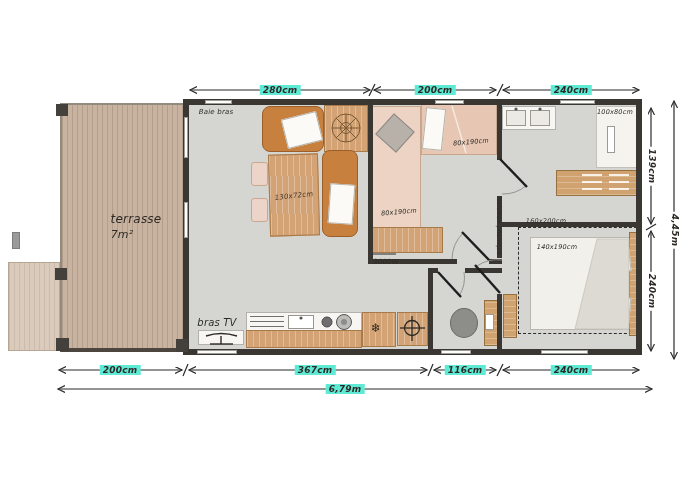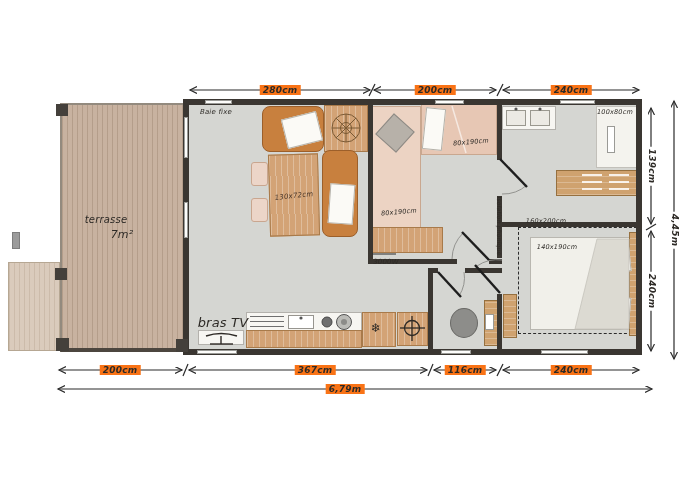--- a/index.html
+++ b/index.html
@@ -7,21 +7,21 @@
         font-family:"DejaVu Sans",sans-serif;}
   .abs{position:absolute;}
   
   .floor{z-index:1;}
   .furn{z-index:2;}
   .wall{z-index:3;background:#3a3631;}
   .win{z-index:4;background:#fdfdfb;border:1px solid #9a9a96;box-sizing:border-box;}
   #overlay{position:absolute;left:0;top:0;z-index:5;pointer-events:none;}
   .lbl{position:absolute;z-index:6;transform:translate(-50%,-50%);
        font-style:italic;color:#2d2a26;white-space:nowrap;letter-spacing:.2px;}
-  .dim{font-size:9px;font-weight:600;background:#f97316;padding:0 3px;}
+  .dim{font-size:9px;font-weight:600;background:#5eead4;padding:0 3px;}
   .dimv{writing-mode:vertical-rl;transform:translate(-50%,-50%);background:#fff;padding:2px 0;}
   .tiny{font-size:6.5px;}
   
   .terr{background:#c8b2a0 repeating-linear-gradient(90deg,rgba(110,85,62,.22) 0 1px,transparent 1px 5px);
         border-top:2px solid #938a7e;border-left:2px solid #938a7e;border-bottom:4px solid #4c463f;box-sizing:border-box;}
   .terr2{background:#dacbbc repeating-linear-gradient(90deg,rgba(140,115,90,.18) 0 1px,transparent 1px 5px);
         border:1px solid #b6a793;box-sizing:border-box;}
   .post{background:#44403b;z-index:4;}
   .wood{background:#d3a376 repeating-linear-gradient(90deg,rgba(255,255,255,.28) 0 1px,transparent 1px 6px);
         border:1px solid #a87a4a;box-sizing:border-box;}
@@ -184,25 +184,25 @@
       <line x1="400" y1="328" x2="425" y2="328"></line>
         <line x1="412" y1="316" x2="412" y2="341"></line>
     </g>
 
     <path d="M597,239 L629,239 L629,329 L575,329 Z" fill="#dcdad2" stroke="#c4c2ba" stroke-width="0.8"></path>
     <line x1="452" y1="106" x2="466" y2="153" stroke="#ffffff" stroke-opacity="0.6" stroke-width="1.5"></line>
 
     <line x1="372" y1="254" x2="396" y2="254" stroke="#2b2b2b" stroke-width="1"></line>
   </svg>
 
-  <span class="lbl" style="left:106px;top:219px;font-size:10px;">terrasse</span>
+  <span class="lbl" style="left:136px;top:219px;font-size:12px;">terrasse</span>
   <span class="lbl" style="left:122px;top:234px;font-size:11px;">7m²</span>
-  <span class="lbl tiny" style="left:216px;top:112px;font-size:7px;">Baie fixe</span>
+  <span class="lbl tiny" style="left:216px;top:112px;font-size:7px;">Baie bras</span>
   <span class="lbl tiny" style="left:294px;top:196px;font-size:7px;transform:translate(-50%,-50%) rotate(-6deg);color:#4a3categ category;color:#4a372a;">130x72cm</span>
-  <span class="lbl tiny" style="left:223px;top:322px;font-size:13px;">bras TV</span>
+  <span class="lbl tiny" style="left:217px;top:322px;font-size:10px;">bras TV</span>
   <span class="lbl tiny" style="left:471px;top:142px;transform:translate(-50%,-50%) rotate(-5deg);">80x190cm</span>
   <span class="lbl tiny" style="left:399px;top:212px;transform:translate(-50%,-50%) rotate(-5deg);">80x190cm</span>
   <span class="lbl tiny" style="left:386px;top:262px;font-size:7px;">3000W</span>
   <span class="lbl tiny" style="left:615px;top:112px;">100x80cm</span>
   <span class="lbl tiny" style="left:546px;top:221px;text-align:center;">160x200cm</span>
   <span class="lbl tiny" style="left:557px;top:247px;">140x190cm</span>
   <span class="lbl" style="left:499px;top:226px;font-size:6px;writing-mode:vertical-rl;">Isolation phonique</span>
 
   <span class="lbl dim" style="left:280px;top:90px;">280cm</span>
   <span class="lbl dim" style="left:435px;top:90px;">200cm</span>

